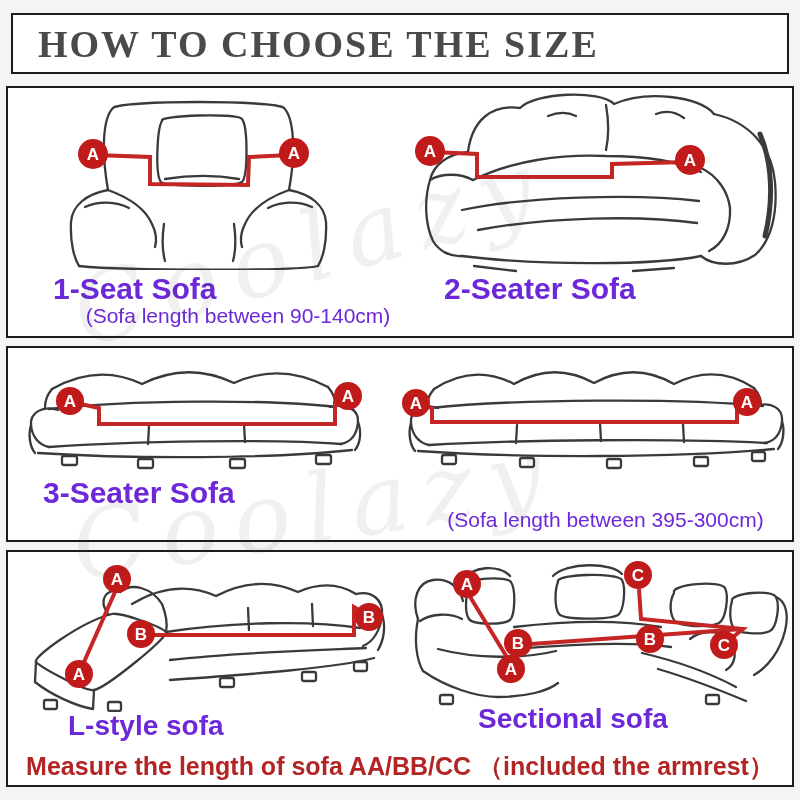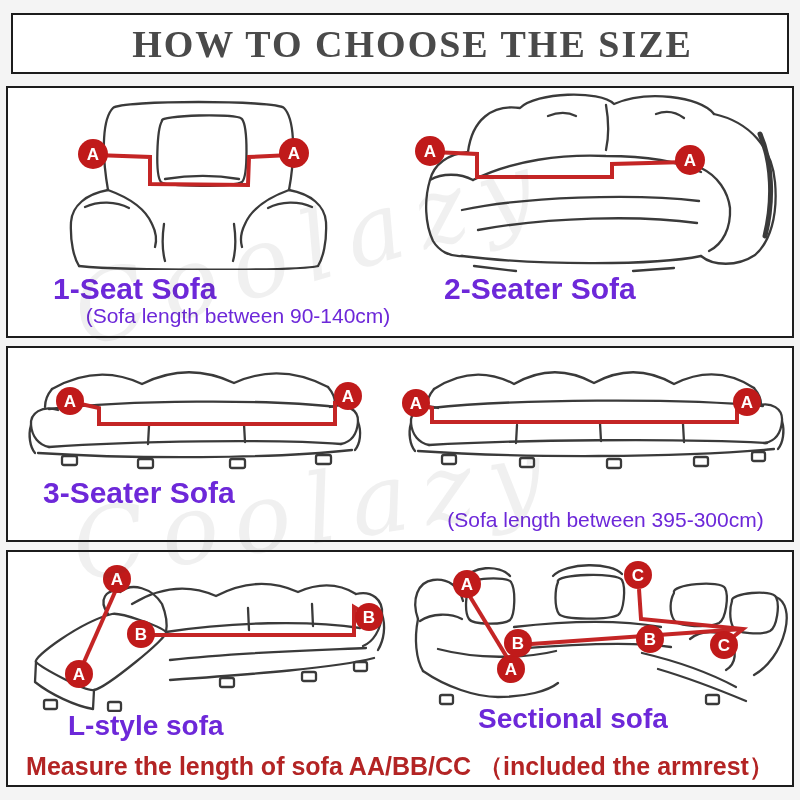--- a/index.html
+++ b/index.html
@@ -7,21 +7,21 @@
     position:relative; width:800px; height:800px;
     background:#f4f4f4; overflow:hidden;
     font-family:"Liberation Sans", sans-serif;
   }
   .box{
     position:absolute; background:#ffffff;
     border:2px solid #1c1c1c; box-sizing:border-box;
   }
   .title-box{
     left:11px; top:13px; width:778px; height:61px;
-    display:flex; align-items:center; justify-content:center;padding-left:25px;
+    display:flex; align-items:center; justify-content:flex-start;padding-left:25px;
   }
   .title-text{
     font-family:"Liberation Serif", serif; font-weight:bold;
     font-size:38px; color:#4a4a4a; letter-spacing:2px; white-space:nowrap;
   }
   .sec1{ left:6px; top:86px;  width:788px; height:252px; }
   .sec2{ left:6px; top:346px; width:788px; height:196px; }
   .sec3{ left:6px; top:550px; width:788px; height:237px; }
   .wm{
     position:absolute; z-index:6; pointer-events:none;

